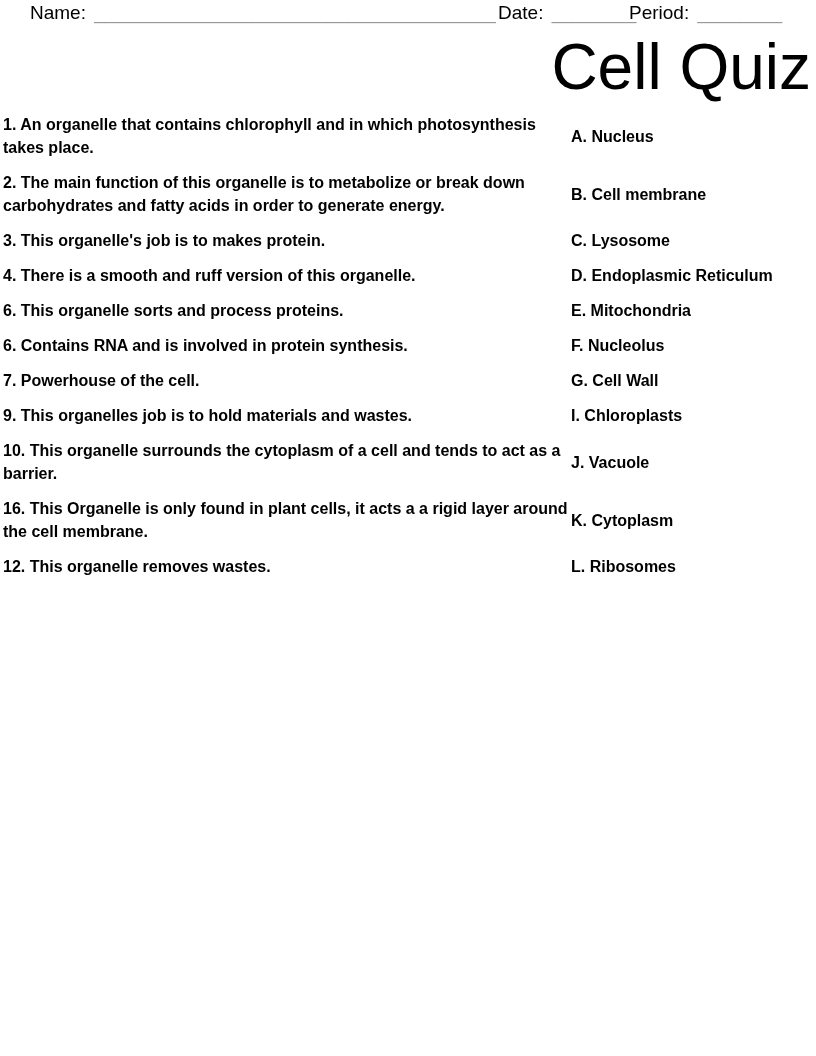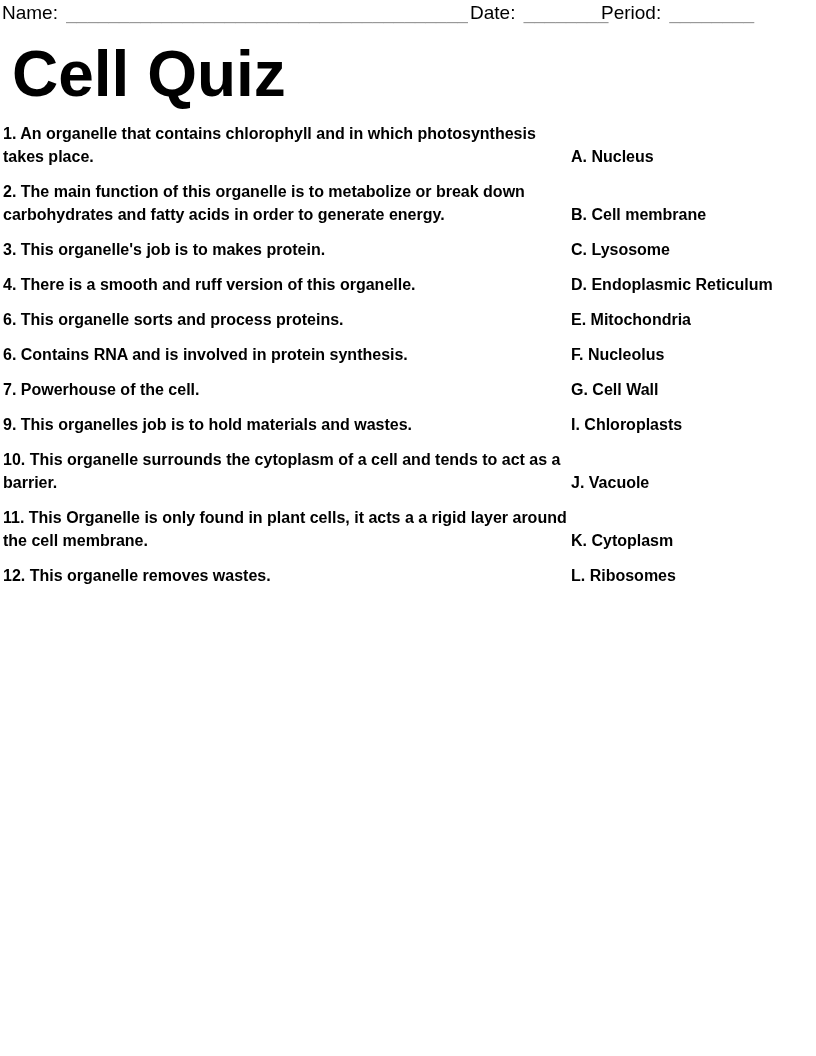--- a/index.html
+++ b/index.html
@@ -15,48 +15,49 @@
     color: #000000;
     overflow: hidden;
   }
   
   .sheet-header {
     position: relative;
     height: 26px;
     font-size: 19px;
     line-height: 26px;
     white-space: nowrap;
+    margin-left: 28px;
   }
   .hdr-group { position: absolute; top: 0; }
   .hdr-group.name   { left: 2px;  }
   .hdr-group.date   { left: 470px; }
   .hdr-group.period { left: 601px; }
   .hdr-label { color: #000; }
   .blank-line {
     color: #999999;
     letter-spacing: 0px;
     margin-left: 3px;
   }
   
   .quiz-title {
-    margin: 12px;
-    text-align: left;
+    margin: 5px;
+    text-align: right;
     font-size: 64px;
     line-height: 72px;
-    font-weight: bold;
+    font-weight: normal;
     letter-spacing: 0px;
   }
   
   .quiz-body {
     margin-top: 10px;
     padding-left: 3px;
   }
   .row {
     display: flex;
-    align-items: flex-end;
+    align-items: center;
     margin-bottom: 12px;
   }
   .q {
     width: 568px;
     font-size: 16px;
     font-weight: bold;
     line-height: 23px;
   }
   .a {
     flex: 1;
@@ -127,21 +128,21 @@
     <div class="q">9. This organelles job is to hold materials and wastes.</div>
     <div class="a">I. Chloroplasts</div>
   </div>
 
   <div class="row">
     <div class="q">10. This organelle surrounds the cytoplasm of a cell and tends to act as a barrier.</div>
     <div class="a">J. Vacuole</div>
   </div>
 
   <div class="row">
-    <div class="q">11. This Organelle is only found in plant cells, it acts a a rigid layer around the cell membrane.</div>
+    <div class="q">16. This Organelle is only found in plant cells, it acts a a rigid layer around the cell membrane.</div>
     <div class="a">K. Cytoplasm</div>
   </div>
 
   <div class="row">
     <div class="q">12. This organelle removes wastes.</div>
     <div class="a">L. Ribosomes</div>
   </div>
 </div>
 
 </body></html>

